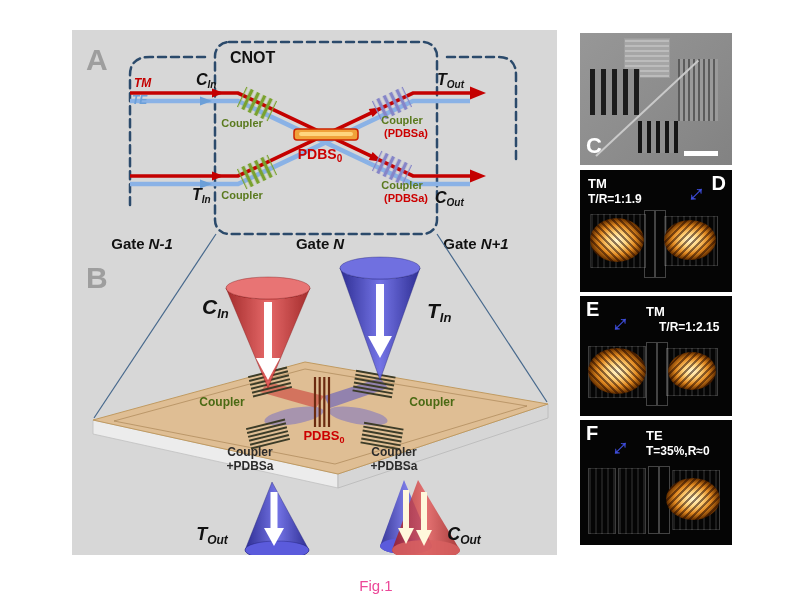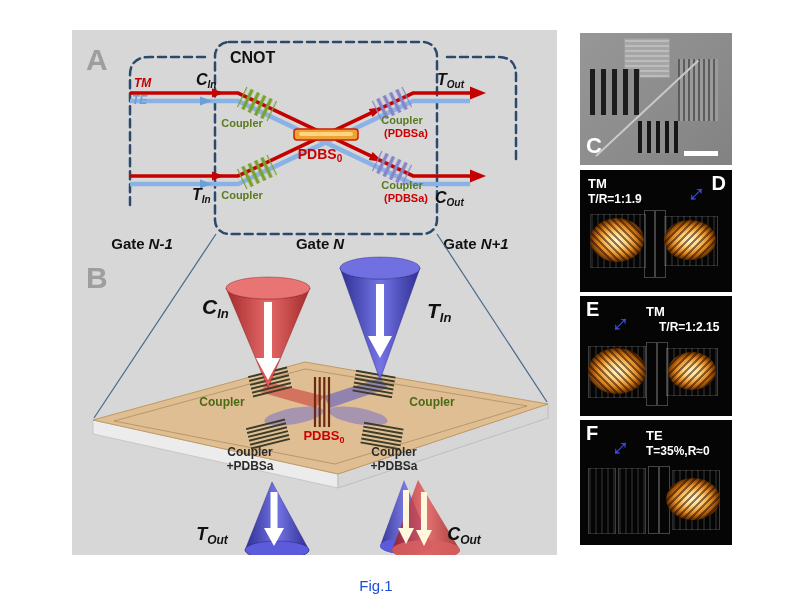--- a/index.html
+++ b/index.html
@@ -44,21 +44,21 @@
       background:repeating-linear-gradient(90deg,rgba(255,255,255,0.10) 0 2px,rgba(0,0,0,0) 2px 6px);}
   .glow{position:absolute;border-radius:50%;}
   .glow-a{background-image:
       repeating-linear-gradient(45deg,rgba(30,5,0,0.5) 0 2px,rgba(0,0,0,0) 2px 5px),
       radial-gradient(ellipse at center,#fff6cf 0%,#ffd27a 25%,#e08820 48%,#6e3500 68%,rgba(0,0,0,0) 78%);}
   .glow-b{background-image:
       repeating-linear-gradient(135deg,rgba(30,5,0,0.5) 0 2px,rgba(0,0,0,0) 2px 5px),
       radial-gradient(ellipse at center,#fff6cf 0%,#ffd27a 25%,#e08820 48%,#6e3500 68%,rgba(0,0,0,0) 78%);}
 
   #caption{position:absolute;left:0;top:577px;width:752px;text-align:center;
-      font-size:15px;color:#1d4ed8;}
+      font-size:15px;color:#ec4899;}
 </style>
 </head>
 <body>
 
 <div id="page">
 
   <div class="main-area">
     <svg width="485" height="525" viewBox="0 0 485 525">
       <defs>
         <pattern id="hatchGreen" width="7" height="7" patternUnits="userSpaceOnUse">

